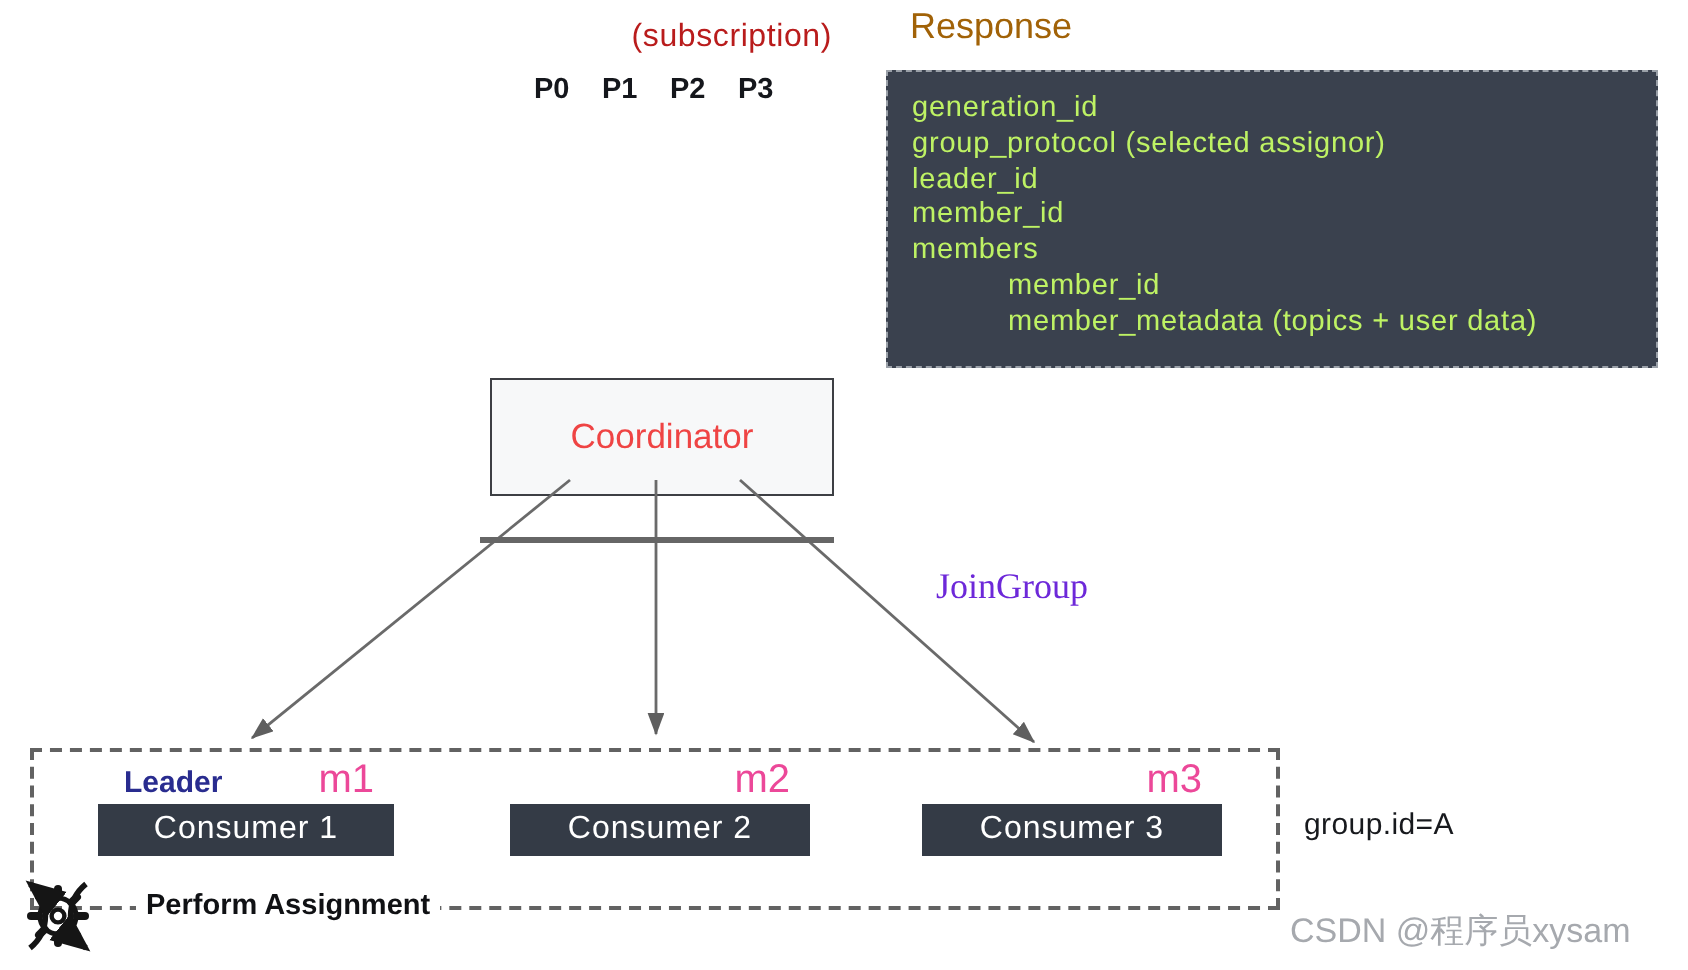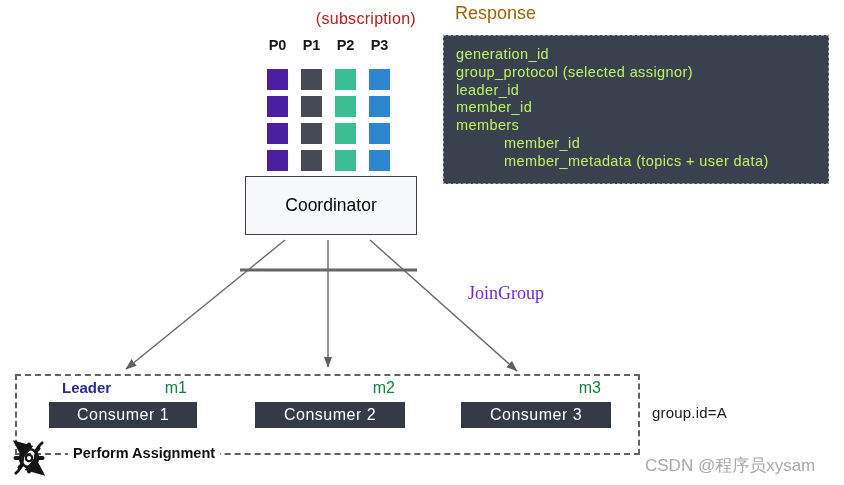--- a/index.html
+++ b/index.html
@@ -3,29 +3,29 @@
 <meta charset="utf-8">
 <style>
   html,body{margin:0;padding:0;}
   body{font-family:"Liberation Sans",sans-serif;background:#ffffff;}
   #stage{position:relative;width:844px;height:485px;background:#ffffff;overflow:hidden;}
 
   
   .sub-label{position:absolute;left:240px;top:10px;width:176px;text-align:right;
     font-size:16px;color:#b91c1c;letter-spacing:.3px;}
   .part-grid{position:absolute;left:267px;top:36px;display:flex;gap:13px;}
-  .part-col{display:flex;flex-direction:column;gap:6px;width:21px;}
+  .part-col{display:flex;flex-direction:row;gap:6px;width:21px;}
   .part-header{font-weight:bold;font-size:14.5px;color:#15171c;text-align:center;
     white-space:nowrap;height:18px;line-height:18px;margin-bottom:9px;}
   .part-square{width:21px;height:21px;}
 
   
-  .coordinator{position:absolute;left:245px;top:176px;width:170px;height:57px;
+  .coordinator{position:absolute;left:245px;top:189px;width:170px;height:57px;
     background:#f7f8f9;border:1px solid #3d3f44;display:flex;align-items:center;
-    justify-content:center;font-size:17.5px;color:#000000;}
+    justify-content:center;font-size:17.5px;color:#ef4444;}
 
   
   .resp-title{position:absolute;left:455px;top:3px;font-size:18px;color:#a16207;}
   .response-box{position:absolute;left:443px;top:35px;width:386px;height:149px;
     background:#3a414e;border:1px dashed #9aa0a8;box-sizing:border-box;
     padding:10px 0 0 12px;}
   .resp-line{font-size:14.5px;line-height:17.8px;color:#bef264;letter-spacing:.4px;
     white-space:nowrap;}
   .resp-line.indent{padding-left:48px;}
 
@@ -36,21 +36,21 @@
   
   .arrows{position:absolute;left:0;top:0;pointer-events:none;}
 
   
   .group-box{position:absolute;left:15px;top:374px;width:625px;height:81px;
     border:2px dashed #626262;box-sizing:border-box;}
   .member{position:absolute;top:3px;}
   .member-labels{display:flex;justify-content:space-between;align-items:baseline;
     height:19px;padding:0 10px 0 13px;}
   .leader{font-weight:bold;font-size:15px;color:#292c8f;}
-  .mid{font-size:16px;color:#15803d;margin-left:auto;}
+  .mid{font-size:20px;color:#ec4899;margin-left:auto;}
   .consumer-box{margin-top:4px;height:26px;line-height:26px;background:#343b46;
     color:#ffffff;text-align:center;font-size:16px;letter-spacing:.5px;}
 
   .groupid{position:absolute;left:652px;top:404px;font-size:15px;color:#17191d;letter-spacing:.2px;}
 
   
   .perform{position:absolute;left:68px;top:444px;background:#ffffff;
     padding:1px 5px;font-weight:bold;font-size:14.5px;color:#101114;z-index:3;}
   .gear-wrap{position:absolute;left:2px;top:431px;z-index:3;}
 

